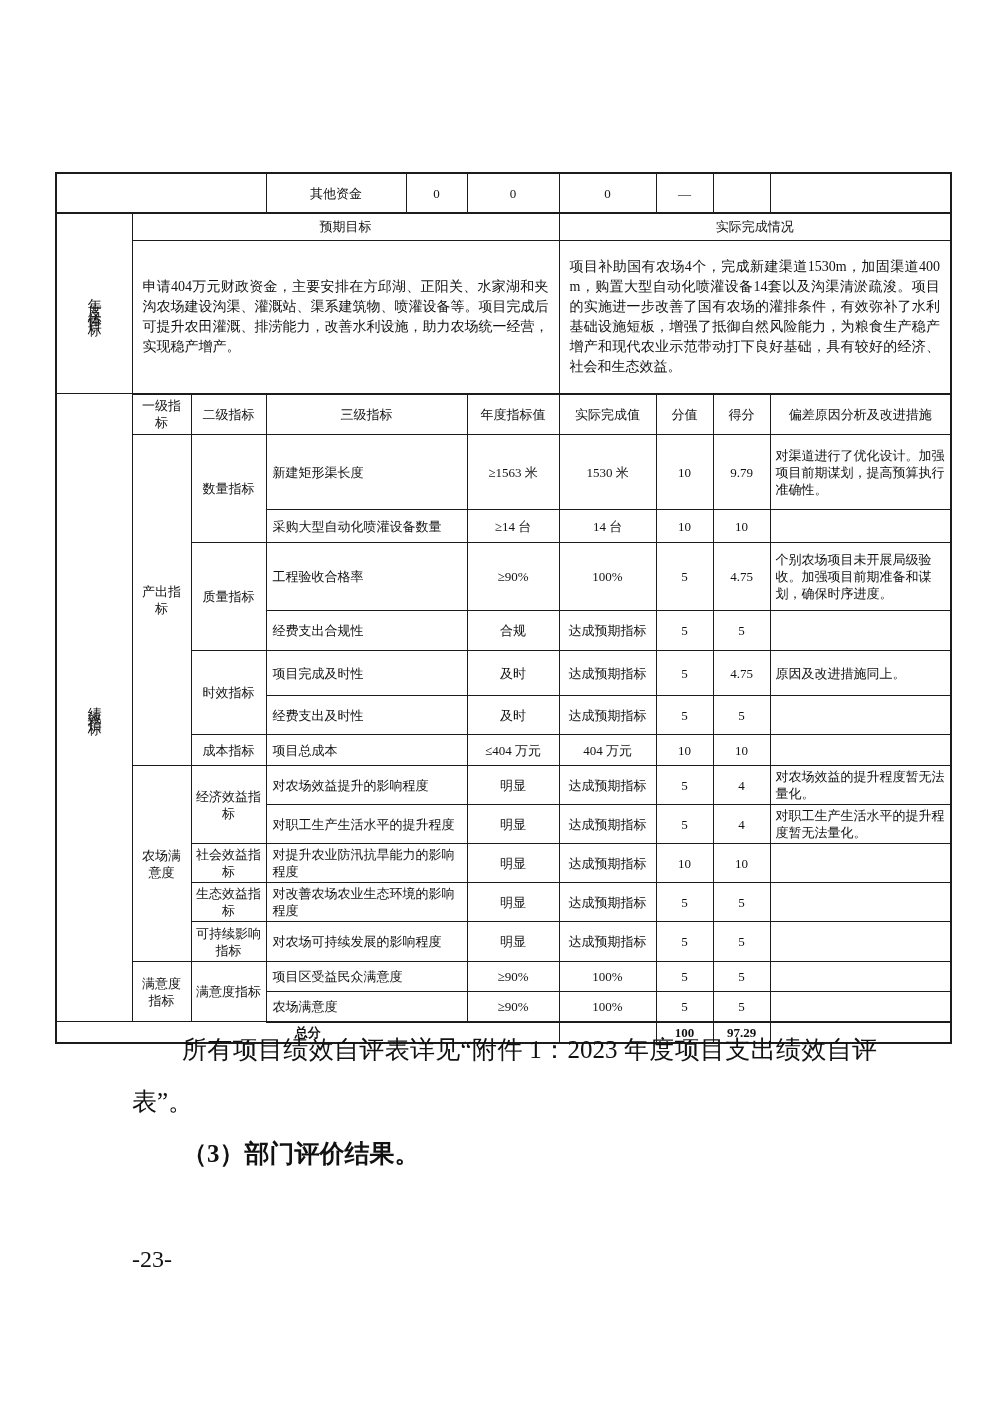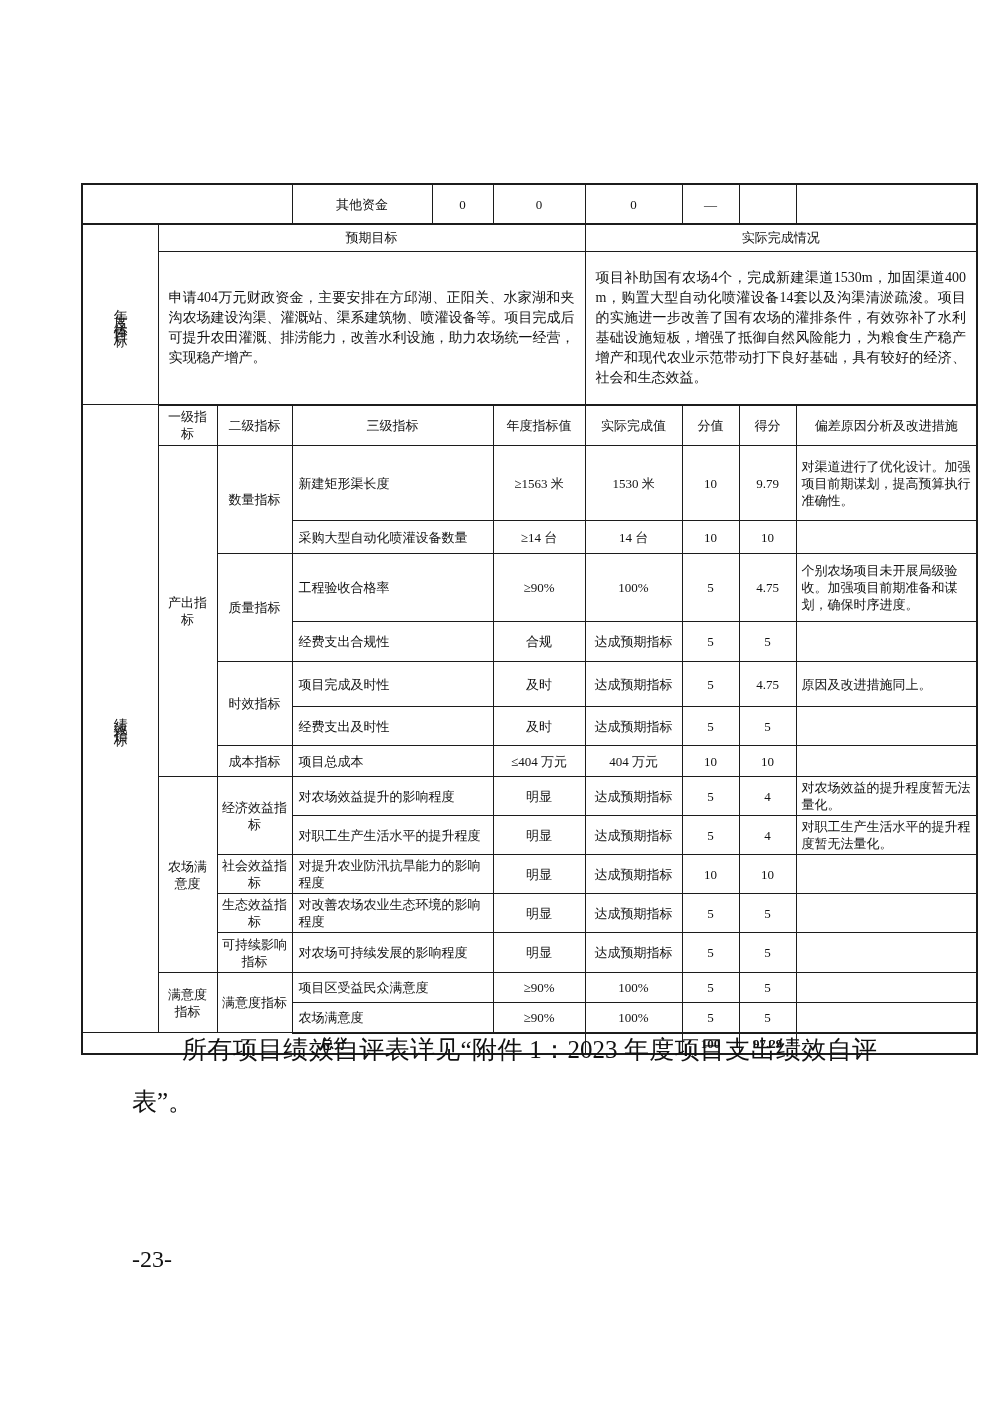--- a/index.html
+++ b/index.html
@@ -7,26 +7,25 @@
     width: 1000px; height: 1414px;
     background: #ffffff;
     position: relative;
     font-family: "Liberation Serif", "DejaVu Serif", serif;
     color: #111111;
   }
   .page { position: absolute; inset: 0; }
 
   
   .doc-table {
-    position: absolute; left: 55px; top: 183px;
+    position: absolute; left: 55px; top: 172px;
     width: 895px;
     border-collapse: collapse; table-layout: fixed;
     font-size: 13px;
     border: 2px solid #1c1c1c;
-    margin-left: 26px;
   }
   .doc-table td {
     border: 1px solid #1c1c1c;
     padding: 1px 4px;
     text-align: center; vertical-align: middle;
     word-break: break-all;
     line-height: 17px;
   }
   tr.tb > td { border-bottom-width: 2px; }
   td.goal-text {
@@ -246,16 +245,17 @@
         <td></td>
         <td>100</td>
         <td>97.29</td>
         <td></td>
       </tr>
     </tbody>
   </table>
 
   <div class="bodytext">
     <p>所有项目绩效自评表详见“附件 1：2023 年度项目支出绩效自评表”。</p>
+    <p class="bold">（3）部门评价结果。</p>
   </div>
 
   <div class="page-number">-23-</div>
 </div>
 
 </body></html>

